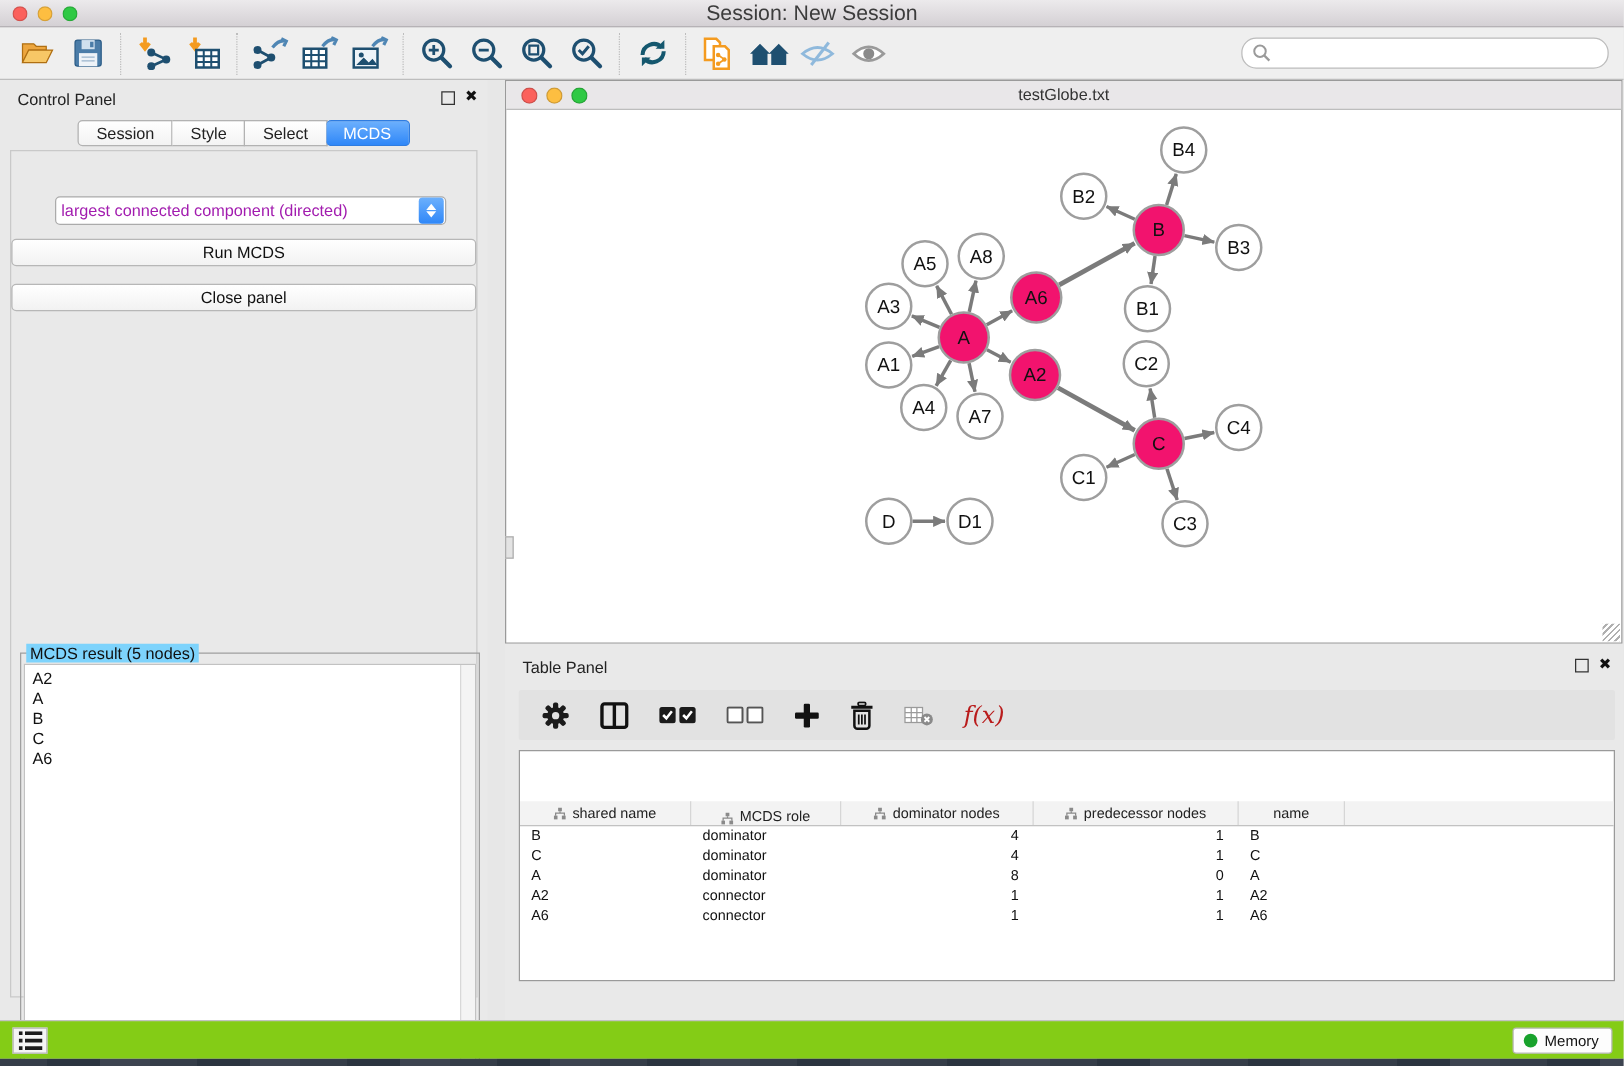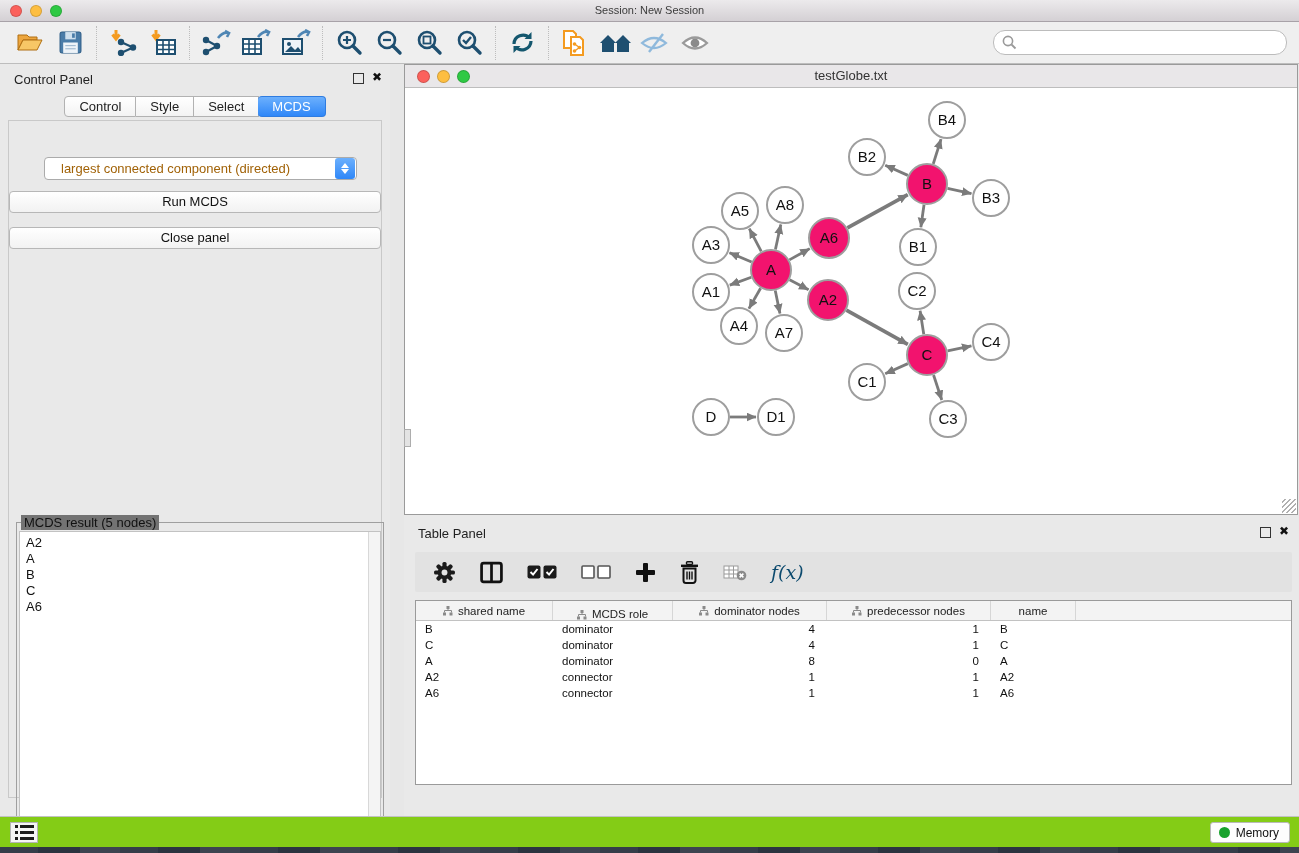--- a/index.html
+++ b/index.html
@@ -5,21 +5,21 @@
   * { margin:0; padding:0; box-sizing:border-box; }
   html,body { width:1299px; height:853px; }
   body {
     font-family:"Liberation Sans","DejaVu Sans",sans-serif;
     background:#e7e7e7; position:relative; overflow:hidden; font-size:13px; color:#1a1a1a;
   }
   
   .titlebar {
     position:absolute; left:0; top:0; width:1299px; height:22px;
     background:linear-gradient(#eceaec,#d4d0d4); border-bottom:1px solid #a8a2a8;
-    text-align:center; line-height:21px; font-size:11px; color:#3c3c3c;
+    text-align:center; line-height:21px; font-size:17px; color:#3c3c3c;
   }
   .lights { position:absolute; left:10px; top:5px; display:flex; gap:8px; }
   .light { width:12px; height:12px; border-radius:50%; border:1px solid rgba(0,0,0,.15); }
   .light.red{ background:#fb615c;} .light.yellow{ background:#fdbe41;} .light.green{ background:#2fc944;}
   
   .toolbar {
     position:absolute; left:0; top:22px; width:1299px; height:42px;
     background:#efefef; border-bottom:1px solid #bdbdbd;
     display:flex; align-items:center; padding-left:10px;
   }
@@ -48,37 +48,37 @@
   .seg:last-child { border-radius:0 4px 4px 0; }
   .seg.active {
     background:linear-gradient(#6cb0fd,#2f87f8); color:#fff; border-color:#2f7ce0; border-radius:4px; margin-left:-1px;
   }
   .cp-content { position:absolute; left:8px; top:56px; width:374px; height:678px; border:1px solid #c9c9c9; }
   .opt-label { position:absolute; left:0; right:0; top:16px; text-align:center; font-size:13px; color:#111; }
   .dropdown {
     position:absolute; left:35px; top:36px; width:313px; height:23px; background:#fff;
     border:1px solid #ababab; border-radius:4px; display:flex; align-items:center;
   }
-  .dropdown .value { flex:1; padding-left:16px; font-size:13px; color:#a16207; white-space:nowrap; overflow:hidden; }
+  .dropdown .value { flex:1; padding-left:4px; font-size:13px; color:#a21caf; white-space:nowrap; overflow:hidden; }
   .stepper {
     width:20px; height:21px; border-radius:3px; margin-right:1px;
     background:linear-gradient(#6cb0fd,#2f87f8); display:flex; flex-direction:column; align-items:center; justify-content:center; gap:1px;
   }
   .chev { width:0; height:0; border-left:4px solid transparent; border-right:4px solid transparent; }
   .chev.up { border-bottom:5px solid #fff; } .chev.down { border-top:5px solid #fff; }
   .btn-row { position:absolute; left:0; right:0; top:70px; display:flex; justify-content:center; gap:14px;flex-direction:column; }
   .push-btn {
     height:22px; line-height:20px; padding:0 16px; background:linear-gradient(#ffffff,#f2f2f2);
     border:1px solid #b7b7b7; border-radius:4px; font-size:13px; color:#111; cursor:default;
   }
   .result-fieldset {
     position:absolute; left:7px; top:401px; width:368px; height:341px; border:1px solid #9f9f9f;
   }
   .result-legend {
-    position:absolute; left:4px; top:-8px; background:#737373; padding:0 3px; font-size:13px; color:#111;
+    position:absolute; left:4px; top:-8px; background:#7dd3fc; padding:0 3px; font-size:13px; color:#111;
   }
   .result-list {
     position:absolute; left:2px; top:8px; right:2px; bottom:2px; background:#fff; border:1px solid #c2c2c2;
     font-size:13px; color:#111; padding-top:3px; overflow:hidden;
   }
   .result-item { padding:0 6px; line-height:16px; }
   .v-track {
     position:absolute; right:0; top:0; bottom:0; width:12px; background:#f4f4f4; border-left:1px solid #d8d8d8;
   }
   
@@ -103,26 +103,26 @@
   }
   
   .table-panel { position:absolute; left:404px; top:515px; width:895px; height:301px; background:#e9e9e9; }
   .tp-title { position:absolute; left:14px; top:11px; font-size:13px; color:#222; }
   .tp-float { right:28px; top:12px; } .tp-close { right:10px; top:9px; }
   .tp-toolbar {
     position:absolute; left:11px; top:37px; width:877px; height:40px; background:#e2e2e2; border-radius:2px;
     display:flex; align-items:center; gap:24px; padding-left:18px;
   }
   .tp-tool { display:flex; align-items:center; justify-content:center; cursor:default; }
-  .fx-label { font-family:"DejaVu Serif",serif; font-style:italic; font-size:19px; color:#0c4a6e; }
+  .fx-label { font-family:"DejaVu Serif",serif; font-style:italic; font-size:19px; color:#b91c1c; }
   .data-table {
     position:absolute; left:11px; top:85px; width:877px; height:185px; background:#fff; border:1px solid #9a9a9a;
     overflow:hidden;
   }
-  .dt-header { display:flex; height:20px; background:#f3f3f3; border-bottom:1px solid #c2c2c2; }
+  .dt-header { display:flex; height:20px; background:#f3f3f3; border-bottom:1px solid #c2c2c2;margin-top:40px; }
   .dt-hcell {
     display:flex; align-items:center; justify-content:center; gap:5px;
     font-size:11.5px; color:#222; border-right:1px solid #d6d6d6; height:100%;
   }
   .dt-row { display:flex; height:16px; }
   .dt-cell { font-size:11.5px; color:#111; line-height:16px; white-space:nowrap; }
   .al { padding-left:9px; text-align:left; } .ar { padding-right:12px; text-align:right; }
   .tp-tabs { bottom:4px; top:auto; }
   
   .statusbar {
@@ -289,21 +289,21 @@
   </div>
 </div>
 
 <div class="control-panel">
   <div class="panel-header">
     <span class="panel-title">Control Panel</span>
     <span class="float-box cp-float"></span>
     <span class="close-x cp-close">✖</span>
   </div>
   <div class="seg-tabs cp-tabs">
-      <div class="seg">Control</div>
+      <div class="seg">Session</div>
       <div class="seg">Style</div>
       <div class="seg">Select</div>
       <div class="seg active">MCDS</div>
     </div>
   <div class="cp-content">
     <div class="dropdown">
       <span class="value">largest connected component (directed)</span>
       <span class="stepper">
           <span class="chev up"></span>
           <span class="chev down"></span>

